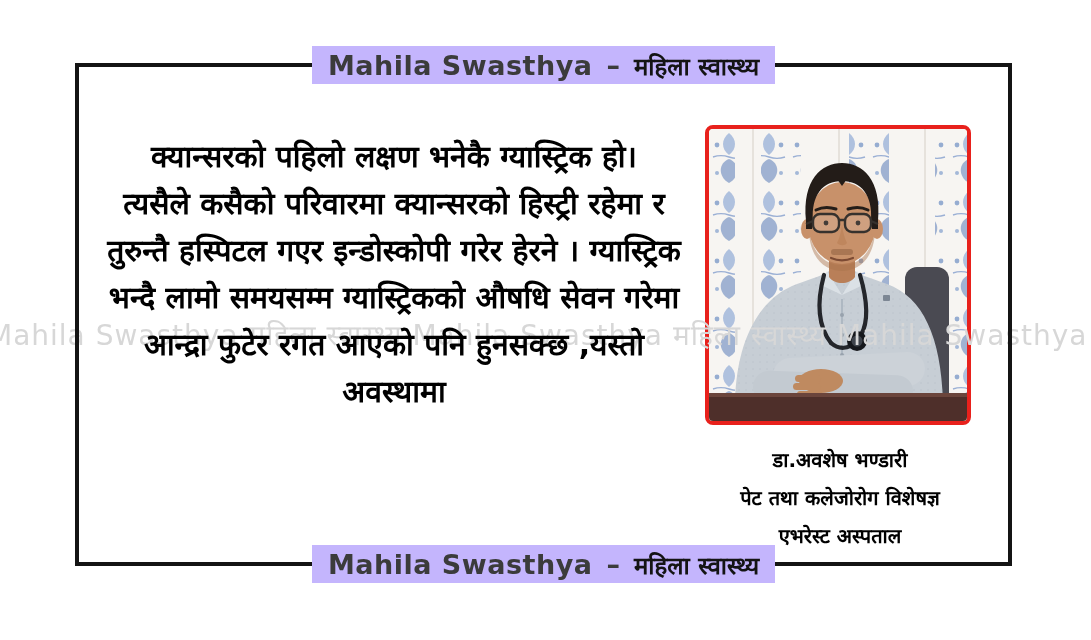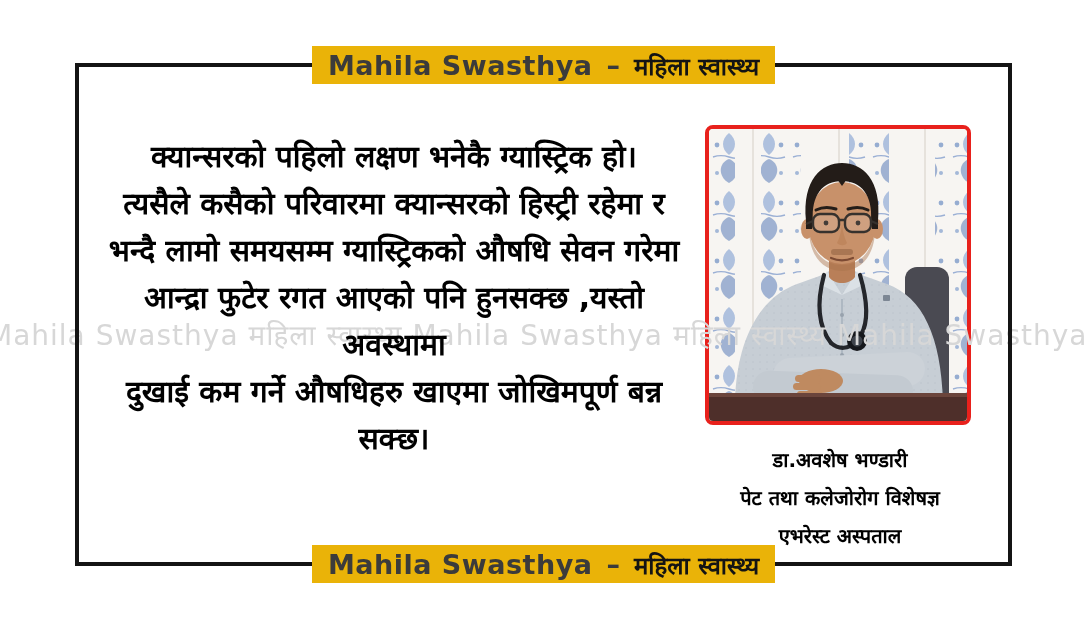--- a/index.html
+++ b/index.html
@@ -23,21 +23,21 @@
   
   .frame{
     position:absolute;left:75px;top:63px;width:937px;height:503px;
     border:4px solid #141414;box-sizing:border-box;z-index:3;
   }
   
   .brand{
     position:absolute;left:75px;width:937px;display:flex;justify-content:center;z-index:4;
   }
   .brand .pill{
-    background:#eab308;padding:0 16px;display:flex;align-items:center;gap:14px;height:38px;
+    background:#c4b5fd;padding:0 16px;display:flex;align-items:center;gap:14px;height:38px;
   }
   .brand .en{font-size:27px;font-weight:600;color:#3b3b3b;letter-spacing:.5px;}
   .brand .sep{font-size:27px;font-weight:600;color:#3b3b3b;}
   .brand .np{font-size:24px;font-weight:700;color:#141414;}
   .brand.header{top:46px;}
   .brand.footer{top:545px;}
   
   .quote{
     position:absolute;left:88px;top:126px;width:612px;z-index:4;
     text-align:center;color:#000;font-weight:700;font-size:30px;line-height:47px;margin-top:7px;
@@ -153,23 +153,23 @@
     <div class="pill">
       <span class="en">Mahila Swasthya</span>
       <span class="sep">–</span>
       <span class="np">महिला स्वास्थ्य</span>
     </div>
   </div>
 
   <div class="quote">
     <div>क्यान्सरको पहिलो लक्षण भनेकै ग्यास्ट्रिक हो।</div>
     <div>त्यसैले कसैको परिवारमा क्यान्सरको हिस्ट्री रहेमा र</div>
+    <div>तुरुन्तै हस्पिटल गएर इन्डोस्कोपी गरेर हेरने ।  ग्यास्ट्रिक</div>
     <div>भन्दै लामो समयसम्म ग्यास्ट्रिकको औषधि सेवन गरेमा</div>
     <div>आन्द्रा फुटेर रगत आएको पनि हुनसक्छ ,यस्तो अवस्थामा</div>
-    <div>दुखाई कम गर्ने औषधिहरु खाएमा जोखिमपूर्ण बन्न सक्छ।</div>
   </div>
 
   <div class="caption">
     <div>डा.अवशेष भण्डारी</div>
     <div>पेट तथा कलेजोरोग विशेषज्ञ</div>
     <div>एभरेस्ट अस्पताल</div>
   </div>
 
   <div class="brand footer">
     <div class="pill">

